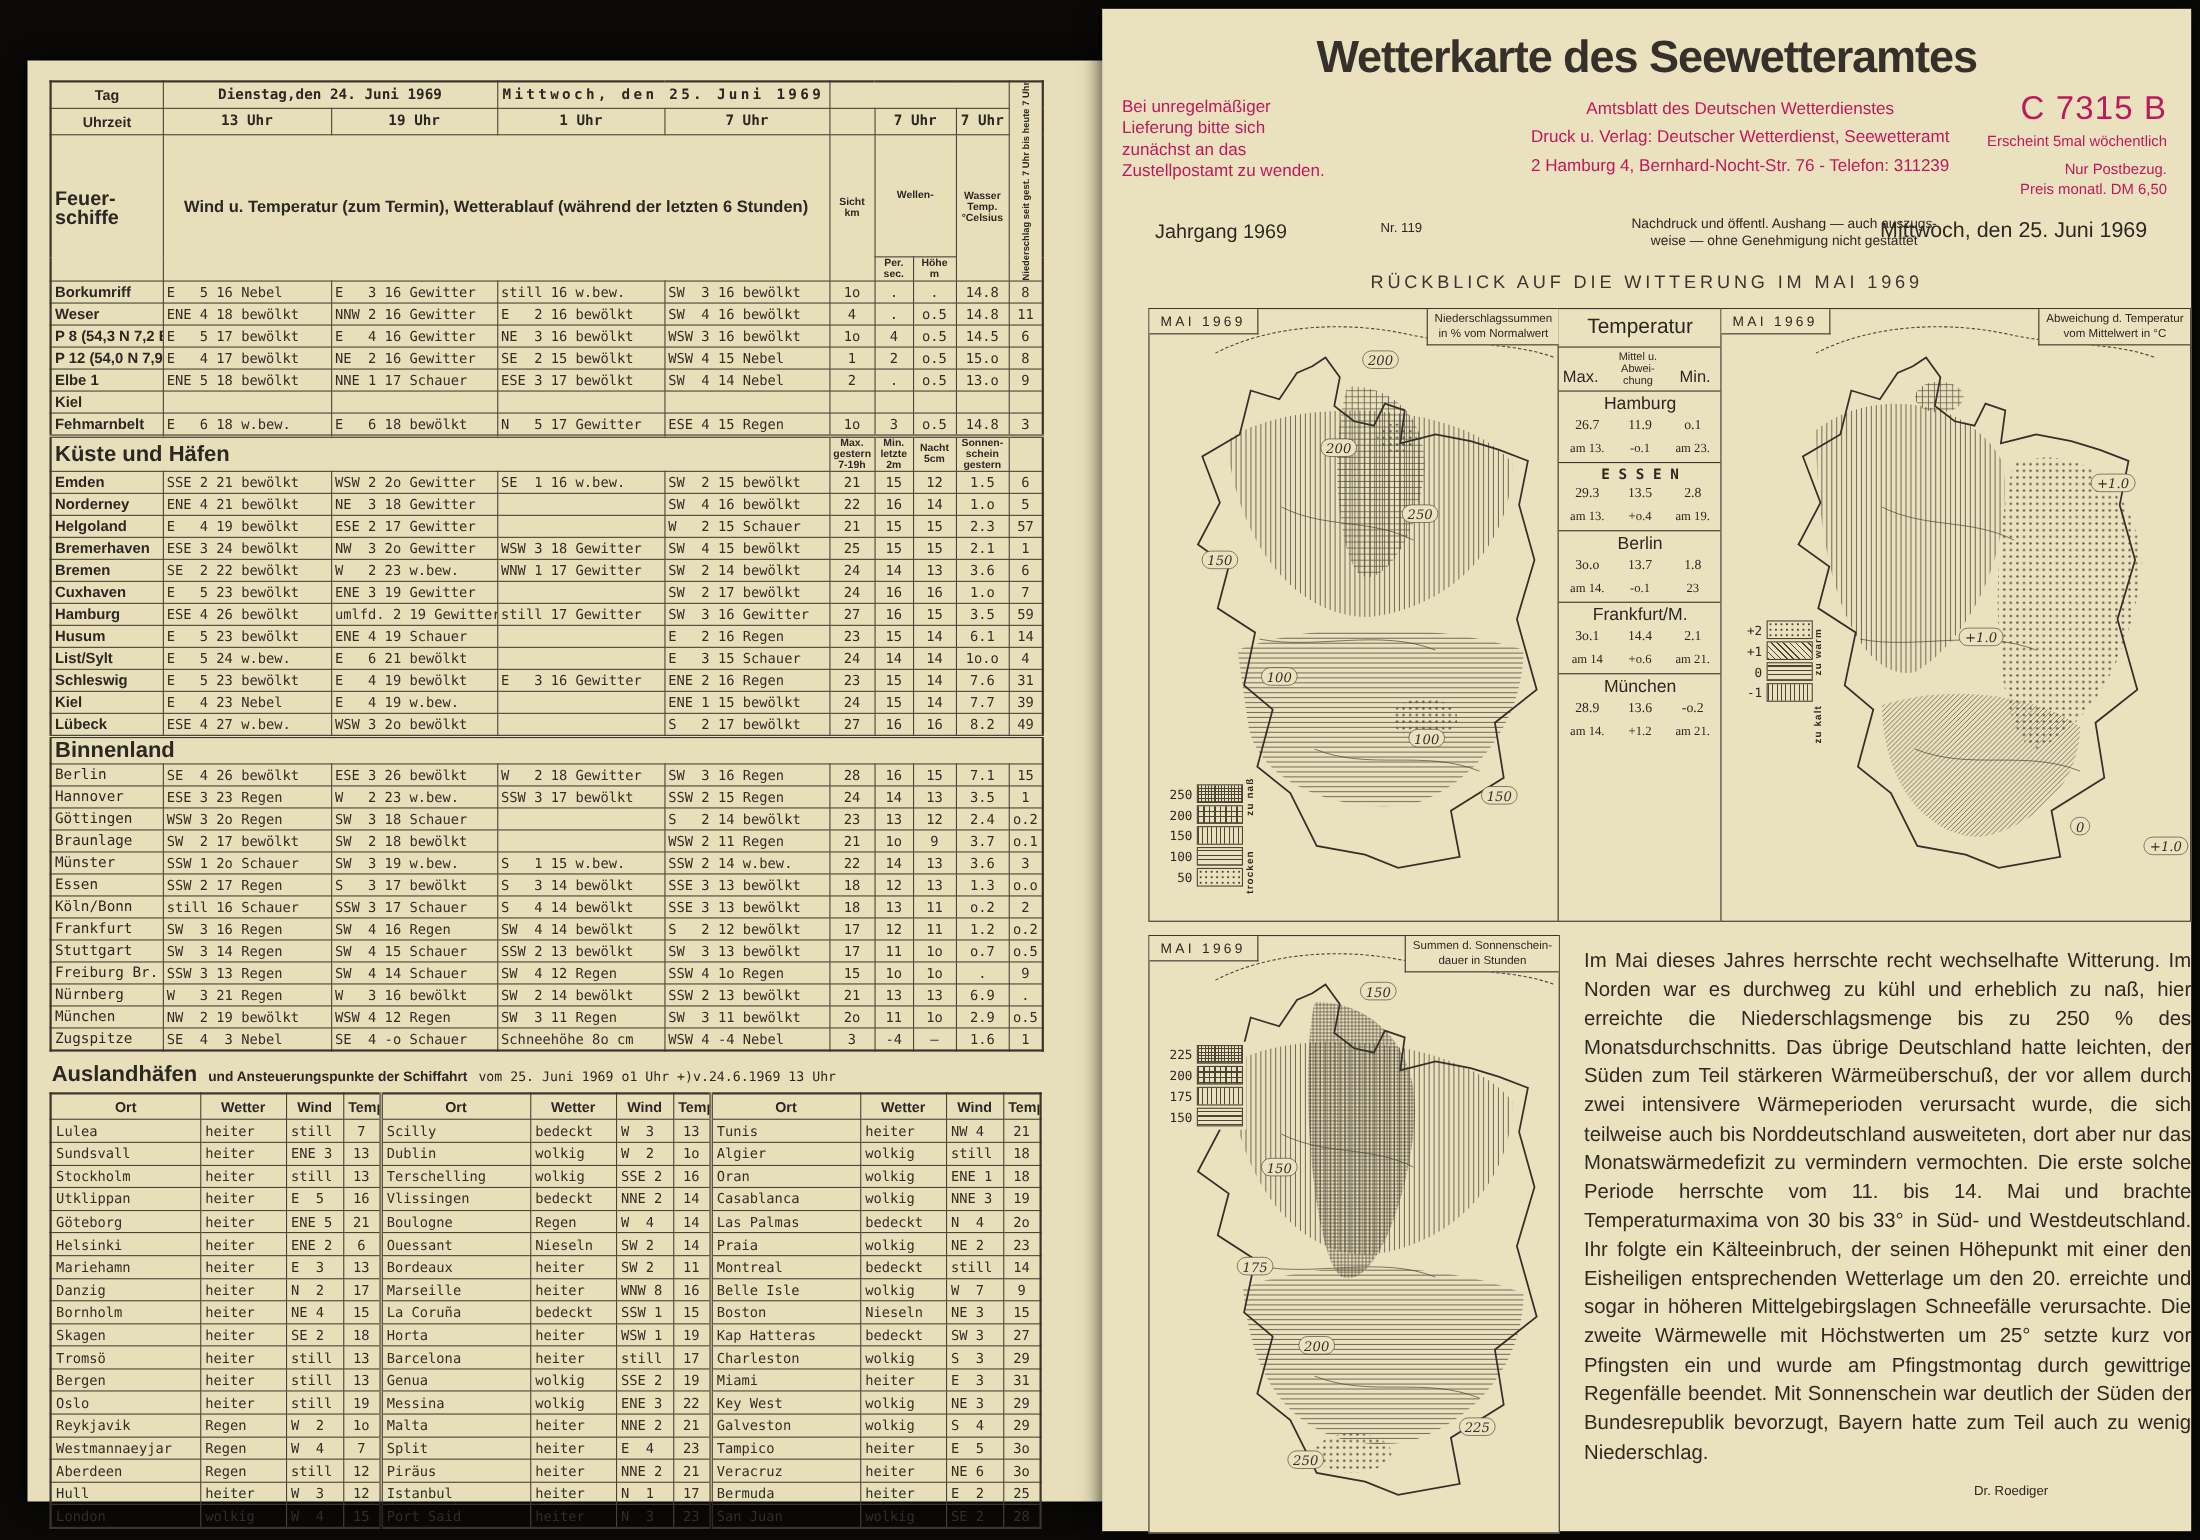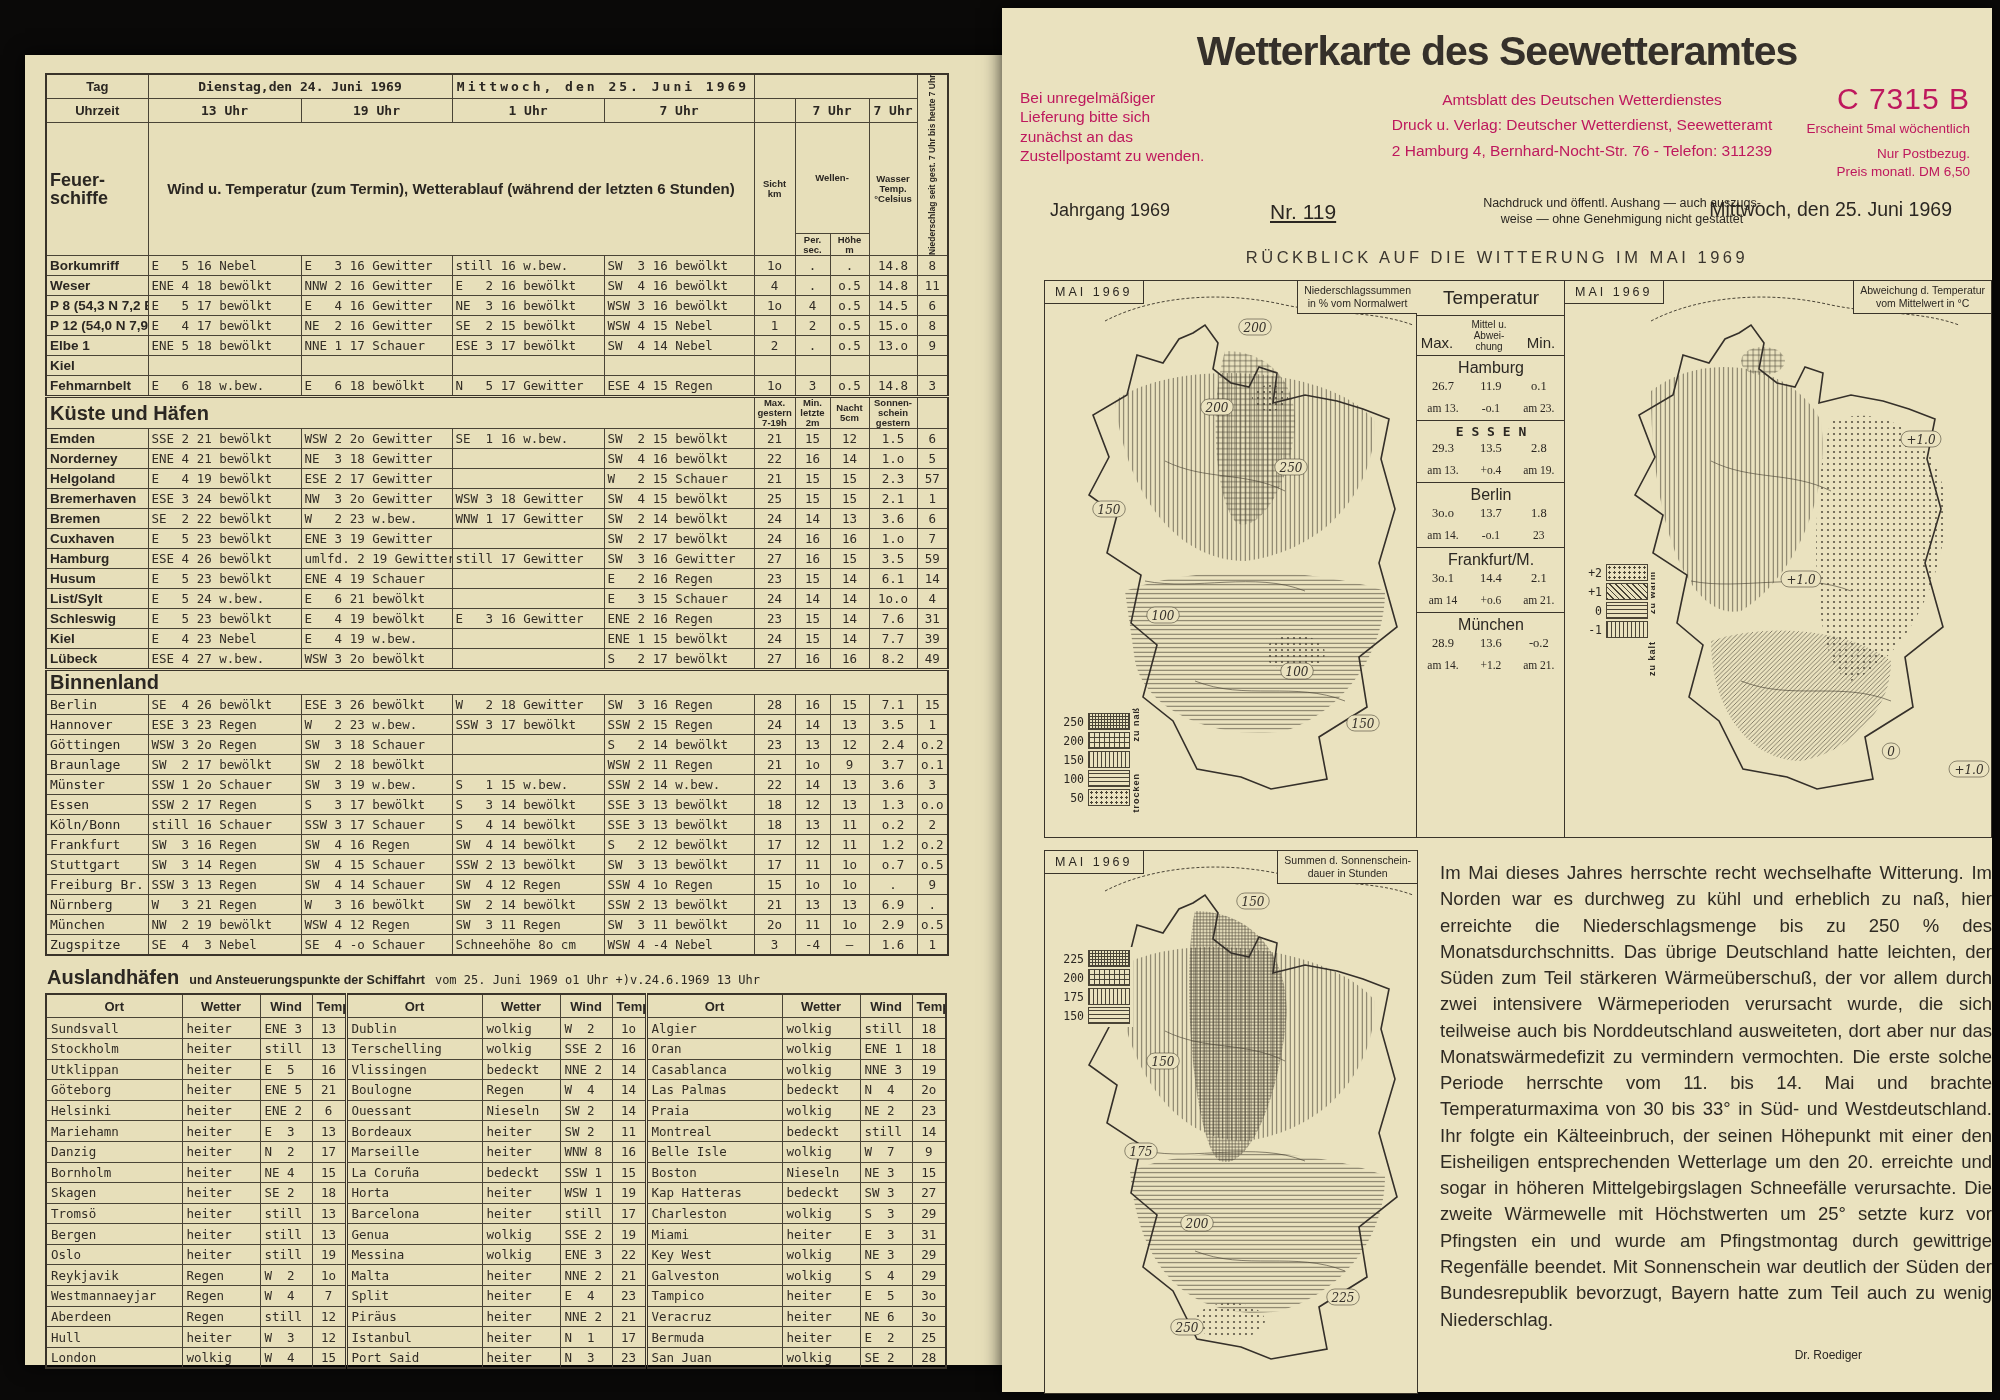--- a/index.html
+++ b/index.html
@@ -47,21 +47,21 @@
         font-size:41px;font-weight:bold;letter-spacing:-1px;color:#35302a;}
   .imprint{position:absolute;font-size:15.5px;line-height:1.25;color:#be185d;}
   #notice{left:18px;top:80px;width:240px;}
   #impCenter{left:300px;top:82px;width:560px;text-align:center;}
   #impCenter div{margin-bottom:6px;}
   #codeBlock{right:22px;top:72px;width:250px;text-align:right;}
   #codeBlock .code{font-size:30px;letter-spacing:1px;margin-bottom:2px;}
   #codeBlock .s{font-size:13.5px;line-height:1.3;}
   #row2{position:absolute;left:0;top:186px;width:100%;height:34px;}
   #jahrgang{position:absolute;left:48px;top:6px;font-size:18px;}
-  #nr{position:absolute;left:268px;top:6px;font-size:21px;text-decoration:underline;}
+  #nr{position:absolute;left:253px;top:6px;font-size:12px;}
   #nachdruck{position:absolute;left:455px;top:2px;width:330px;font-size:12.5px;text-align:center;line-height:1.25;}
   #dateRight{position:absolute;right:40px;top:4px;font-size:19.5px;}
   #rueckblick{position:absolute;left:0;top:240px;width:100%;text-align:center;
               font-size:16.5px;letter-spacing:3.5px;color:#3a352e;}
   .mapbox{position:absolute;border:1.5px solid #3a342a;background:#eae2bf;}
   #map1{left:42px;top:272px;width:372px;height:556px;}
   #map2{left:562px;top:272px;width:426px;height:556px;}
   #map3{left:42px;top:842px;width:372px;height:542px;}
   .corner{position:absolute;left:0;top:0;border-right:1.5px solid #3a342a;border-bottom:1.5px solid #3a342a;
           padding:4px 10px;font-size:12.5px;letter-spacing:3px;background:#eae2bf;z-index:3;}
@@ -626,20 +626,34 @@
             <th>Wind</th>
             <th>Temp.</th>
             <th class="gsep">Ort</th>
             <th>Wetter</th>
             <th>Wind</th>
             <th>Temp.</th>
           </tr>
         </thead>
       <tbody id="tbAusland">
           <tr>
+            <td class="">Lulea</td>
+            <td class="">heiter</td>
+            <td class="">still</td>
+            <td class="t ">7</td>
+            <td class="gsep">Scilly</td>
+            <td class="">bedeckt</td>
+            <td class="">W  3</td>
+            <td class="t ">13</td>
+            <td class="gsep">Tunis</td>
+            <td class="">heiter</td>
+            <td class="">NW 4</td>
+            <td class="t ">21</td>
+          </tr>
+          <tr>
             <td class="">Sundsvall</td>
             <td class="">heiter</td>
             <td class="">ENE 3</td>
             <td class="t ">13</td>
             <td class="gsep">Dublin</td>
             <td class="">wolkig</td>
             <td class="">W  2</td>
             <td class="t ">1o</td>
             <td class="gsep">Algier</td>
             <td class="">wolkig</td>

